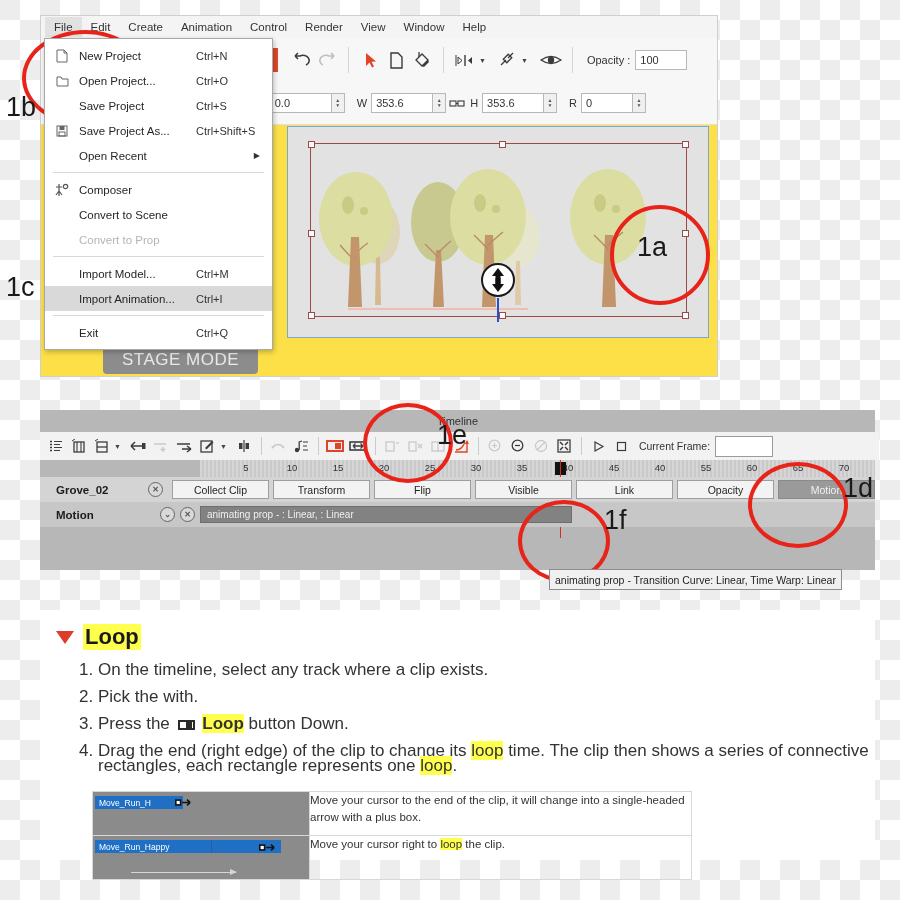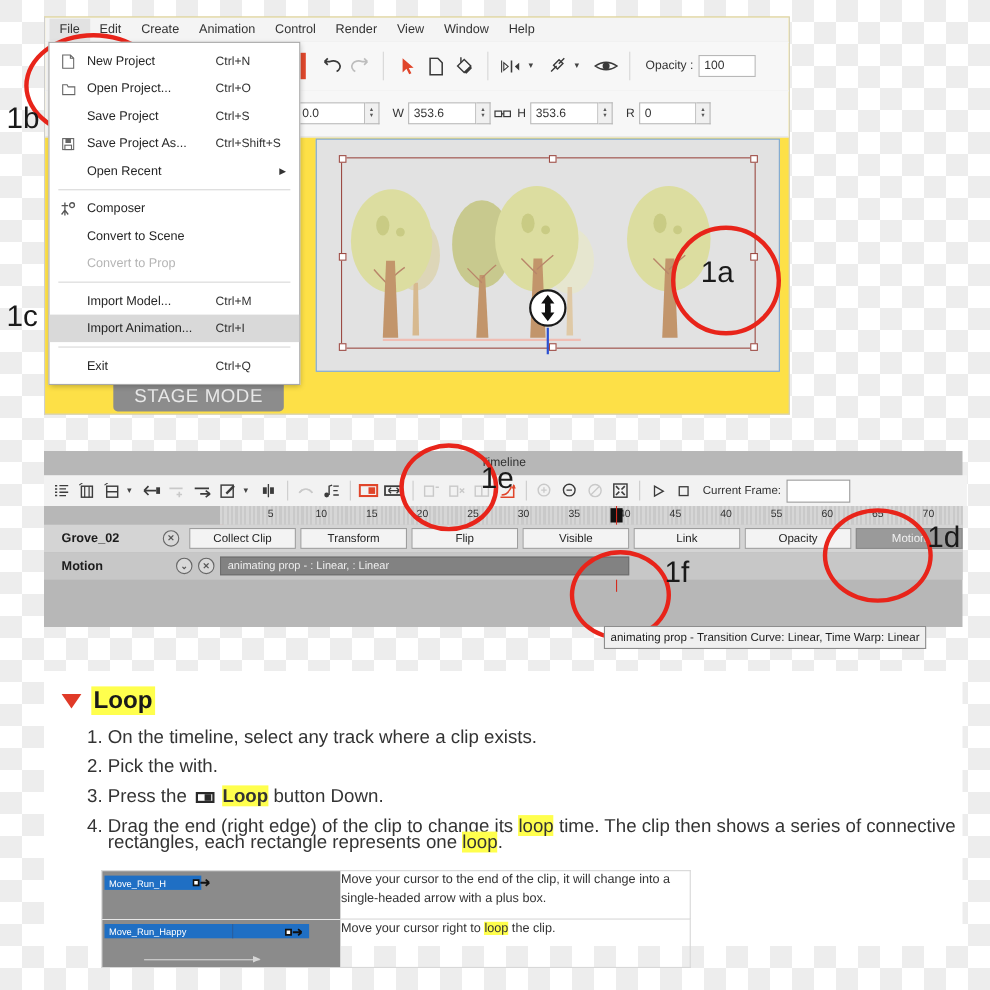--- a/index.html
+++ b/index.html
@@ -85,21 +85,21 @@
   
   #doc{position:absolute;left:40px;top:610px;width:835px;height:250px;background:#fff;}
   #doc-head{display:flex;align-items:center;padding:14px 0 6px 16px;}
   .tri{width:0;height:0;border-left:9px solid transparent;border-right:9px solid transparent;border-top:13px solid #e03a28;margin-right:9px;}
   #doc-title{font-size:22px;font-weight:bold;color:#1a1a1a;background:#ffff4d;padding:0 2px;}
   ol.steps{margin:6px 0 0 0;padding-left:58px;font-size:17px;color:#333;}
   ol.steps li{margin-bottom:12px;line-height:15px;}
   .hl{background:#ffff4d;}
   .loopico{display:inline-block;width:17px;height:10px;border:2px solid #2a2a2a;position:relative;vertical-align:middle;margin:0 3px;box-sizing:border-box;}
   .loopico:after{content:"";position:absolute;right:1px;top:0px;width:6px;height:6px;background:#2a2a2a;}
-  #examples{margin:18px 0 0 52px;width:536px;border:1px solid #d8d8d8;border-collapse:collapse;}
+  #examples{margin:18px 0 0 52px;width:600px;border:1px solid #d8d8d8;border-collapse:collapse;}
   #examples td{border:1px solid #d8d8d8;vertical-align:top;padding:0;}
   .ex-left{width:216px;background:#8b8b8b;height:43px;position:relative;}
   .ex-right{padding:8px 10px;font-size:11.5px;color:#333;line-height:17px;}
   .clipchip{position:absolute;left:2px;top:4px;height:13px;background:#1f6fc4;color:#fff;font-size:8.5px;display:flex;align-items:center;padding-left:4px;}
   .cursor-ico{position:absolute;height:11px;width:16px;color:#111;font-size:11px;}
   .ex-arrow{position:absolute;left:38px;bottom:6px;width:105px;height:1px;background:#d6d6d6;}
   .ex-arrow:after{content:"";position:absolute;right:-1px;top:-3px;border-left:7px solid #d6d6d6;border-top:3.5px solid transparent;border-bottom:3.5px solid transparent;}
 
   
   .circ{position:absolute;border:4px solid #e8241a;border-radius:50%;}

